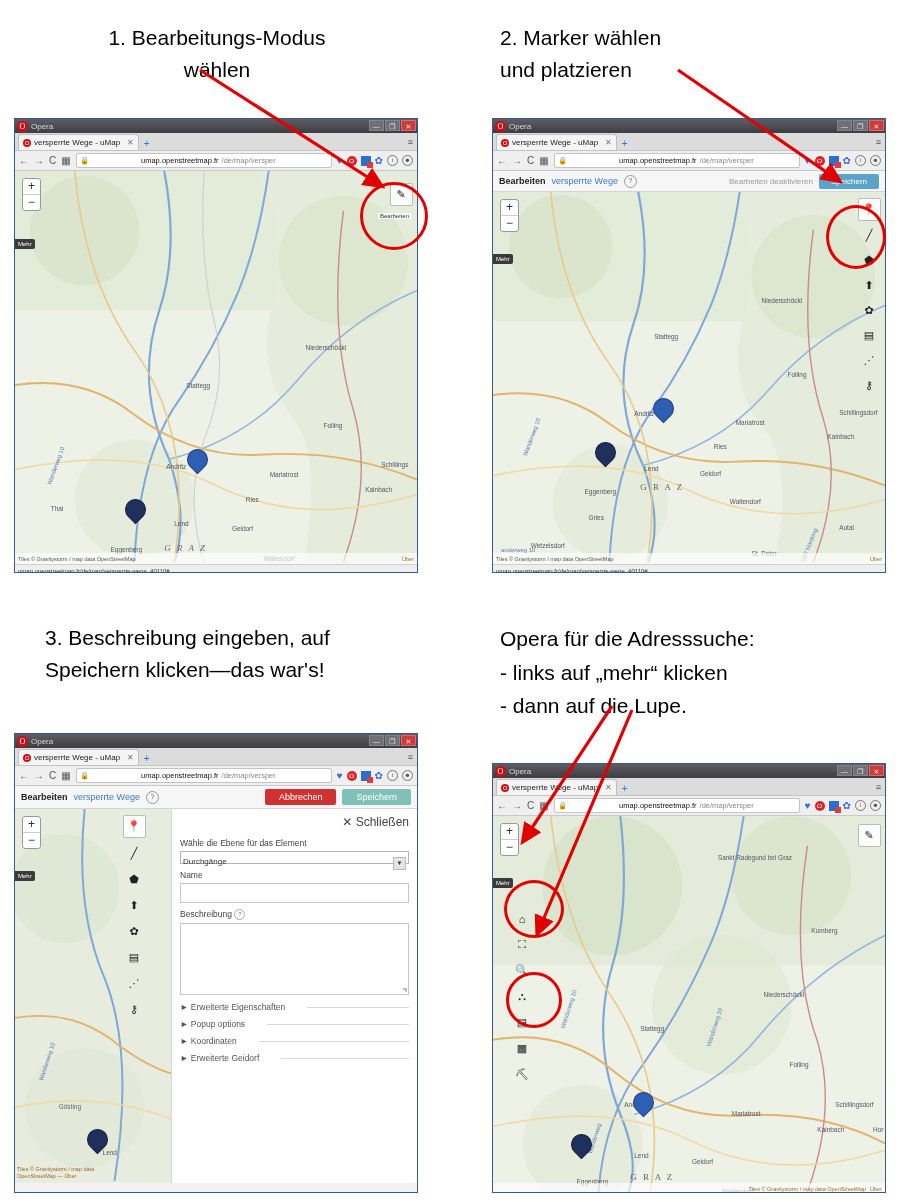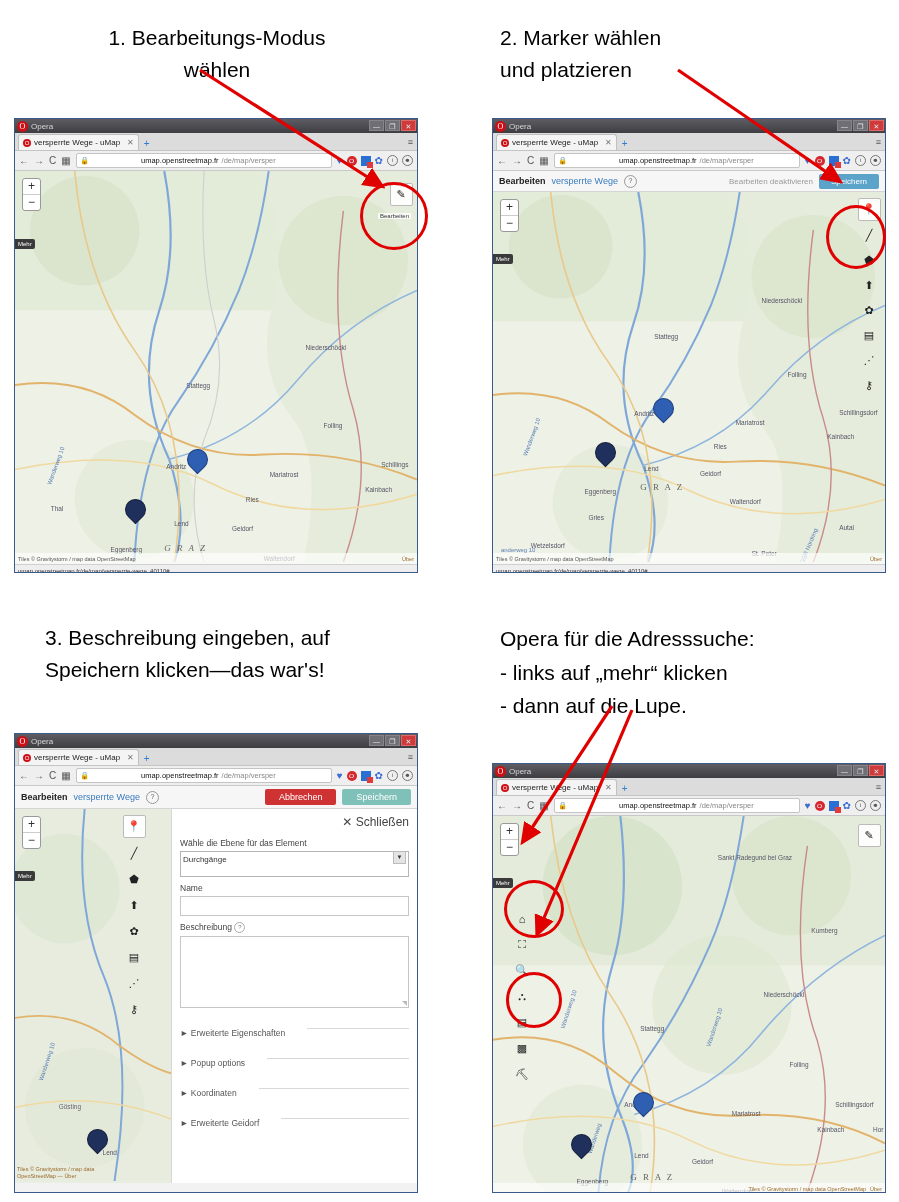--- a/index.html
+++ b/index.html
@@ -151,30 +151,30 @@
   }
   
   .formpane{
     position:absolute;right:0;top:0;bottom:0;width:246px;background:#fff;
     border-left:1px solid #d8d8d8;padding:6px 8px;box-sizing:border-box;font-size:8.5px;color:#333;
   }
   .closerow{text-align:right;color:#444;font-size:12px;margin-bottom:9px;}
   .flabel{font-size:8.5px;color:#444;margin:6px 0 3px;}
   .fselect{
     width:100%;height:13px;border:1px solid #b5b5b5;background:#fff;font-size:8px;
-    display:flex;align-items:flex-end;justify-content:space-between;padding:12px 2px;box-sizing:border-box;color:#333;
+    display:flex;align-items:flex-start;justify-content:space-between;padding:5px 2px;box-sizing:border-box;color:#333;
   }
   .fselect .arrow{background:#e4e4e4;border:1px solid #bbb;width:11px;height:11px;
     font-size:6px;line-height:10px;text-align:center;color:#333;}
   .finput{width:100%;height:20px;border:1px solid #c6c6c6;background:#fff;box-sizing:border-box;}
   .ftext{width:100%;height:72px;border:1px solid #c6c6c6;background:#fff;box-sizing:border-box;position:relative;}
   .ftext:after{content:"";position:absolute;right:1px;bottom:1px;width:0;height:0;
     border-left:5px solid transparent;border-top:5px solid #bbb;}
   .acc{
-    font-size:8.5px;color:#555;margin-top:20px;display:flex;align-items:flex-start;gap:22px;
+    font-size:8.5px;color:#555;margin-top:7px;display:flex;align-items:center;gap:22px;
   }
   .acc .line{flex:1;height:1px;background:#d8d8d8;}
   .qm-sm{display:inline-block;width:9px;height:9px;border-radius:50%;border:1px solid #aaa;
     font-size:6px;line-height:8px;text-align:center;color:#777;vertical-align:middle;}
   
   .ann{position:absolute;pointer-events:none;z-index:40;}
   .ell{position:absolute;border:3px solid #e00000;border-radius:50%;z-index:41;}
 </style>
 </head>
 <body>

